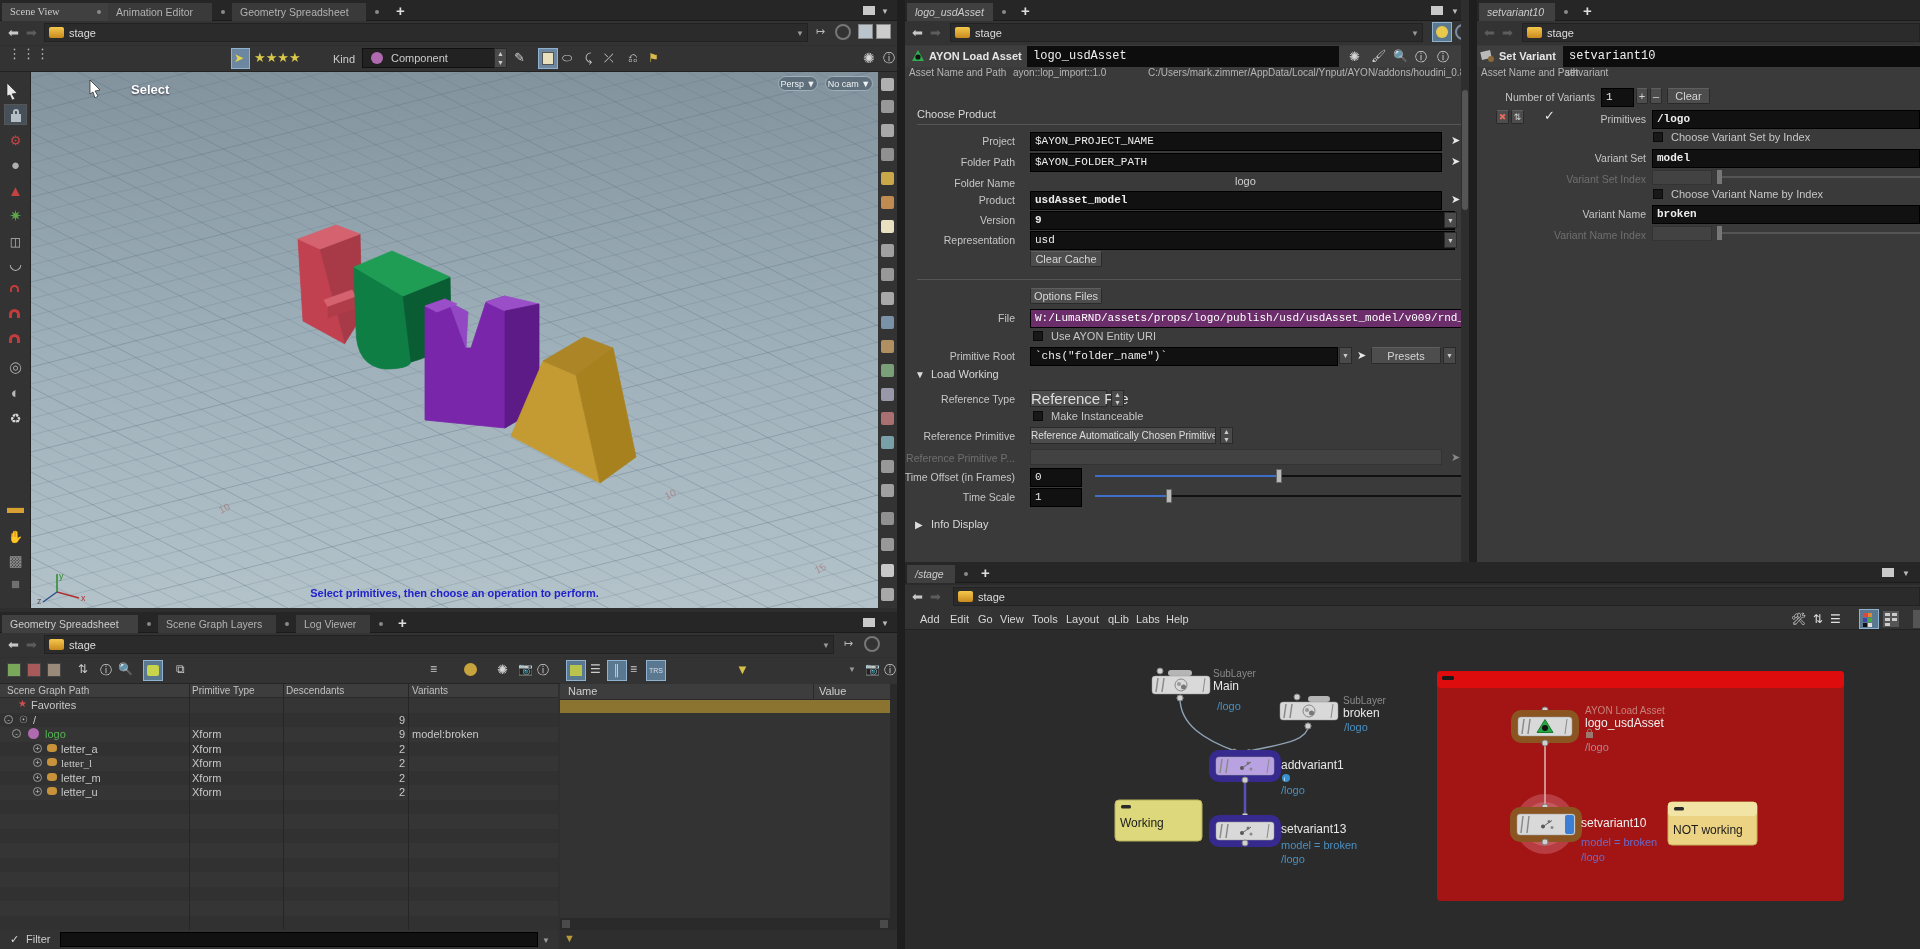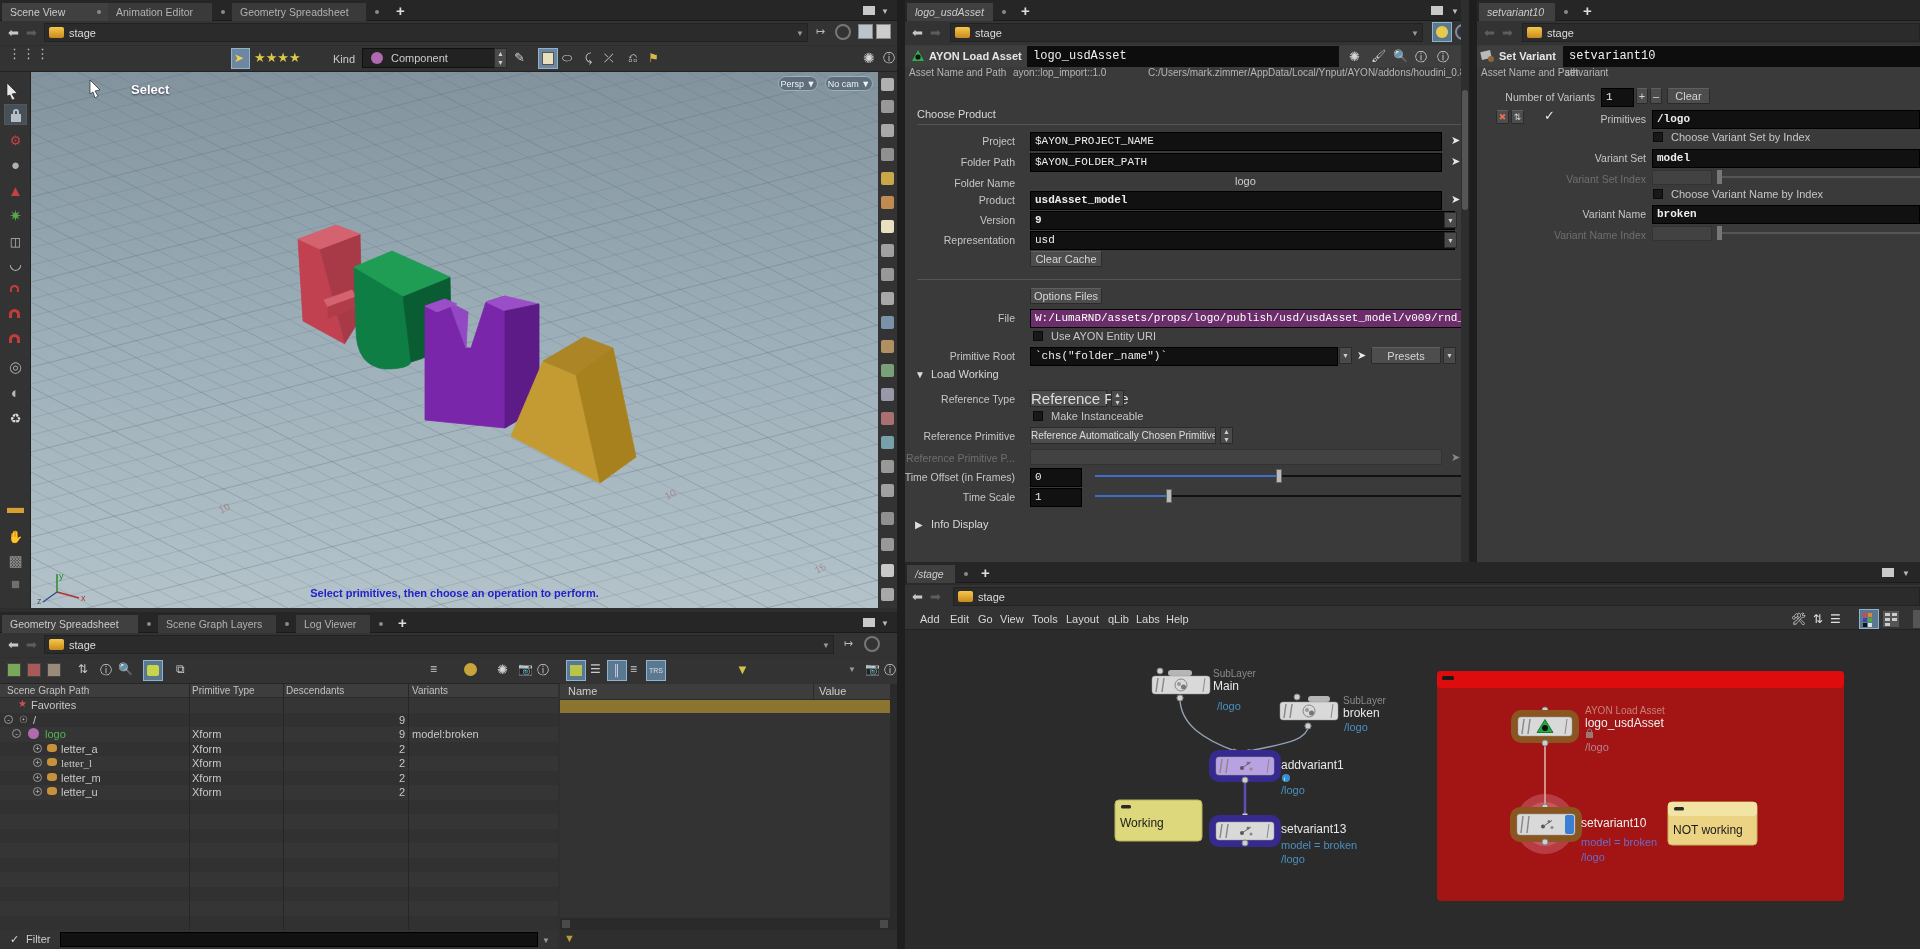--- a/index.html
+++ b/index.html
@@ -25,21 +25,21 @@
 .chk { position:absolute; width:10px; height:10px; background:#181818; border:1px solid #0a0a0a; }
 .chklabel { position:absolute; color:#c6c6c6; font-size:11px; }
 .ddarrow { position:absolute; width:13px; background:#4a4a4a; border:1px solid #2a2a2a; color:#ccc; font-size:7px; text-align:center; }
 .nodearrow { position:absolute; color:#e8e8e8; font-size:11px; }
 </style>
 </head>
 <body>
 
 <div class="pane" style="left:0;top:0;width:897px;height:612px;background:#2e2e2e;">
   <div class="tabbar" style="height:21px;">
-    <div class="tab sel" style="left:2px;width:108px;">Scene View</div>
+    <div class="tab sel" style="left:2px;width:108px;font-family:Liberation Serif, serif;">Scene View</div>
     <div class="tabdot" style="left:97px;"></div>
     <div class="tab" style="left:108px;width:104px;">Animation Editor</div>
     <div class="tabdot" style="left:221px;"></div>
     <div class="tab" style="left:232px;width:134px;">Geometry Spreadsheet</div>
     <div class="tabdot" style="left:375px;"></div>
     <div class="plus" style="left:396px;">+</div>
     <div class="abs" style="right:22px;top:6px;width:12px;height:9px;background:#c9c9c9;"></div>
     <div class="abs" style="right:8px;top:7px;color:#bbb;font-size:8px;">▼</div>
   </div>
   <div class="pathbar" style="top:21px;">

